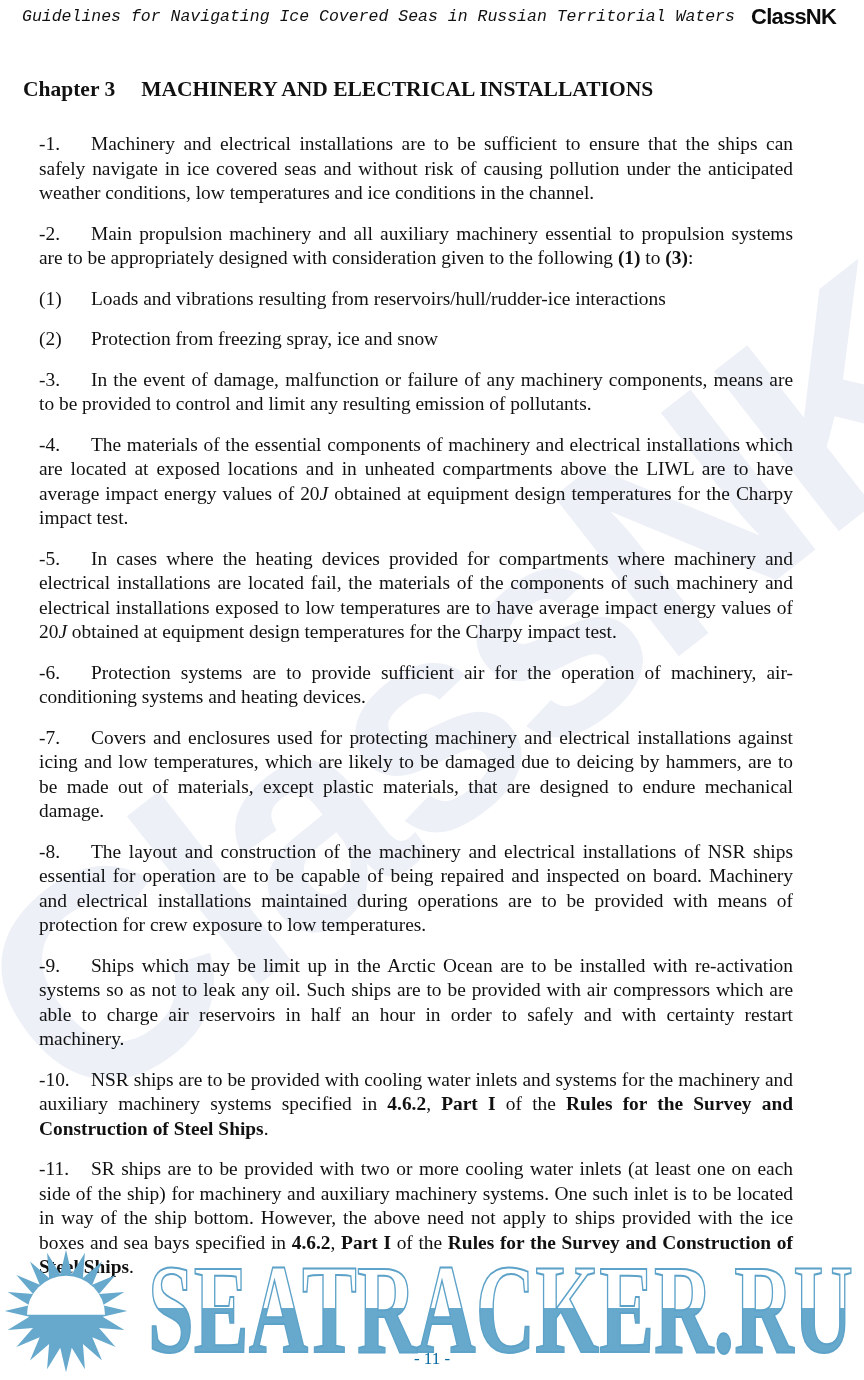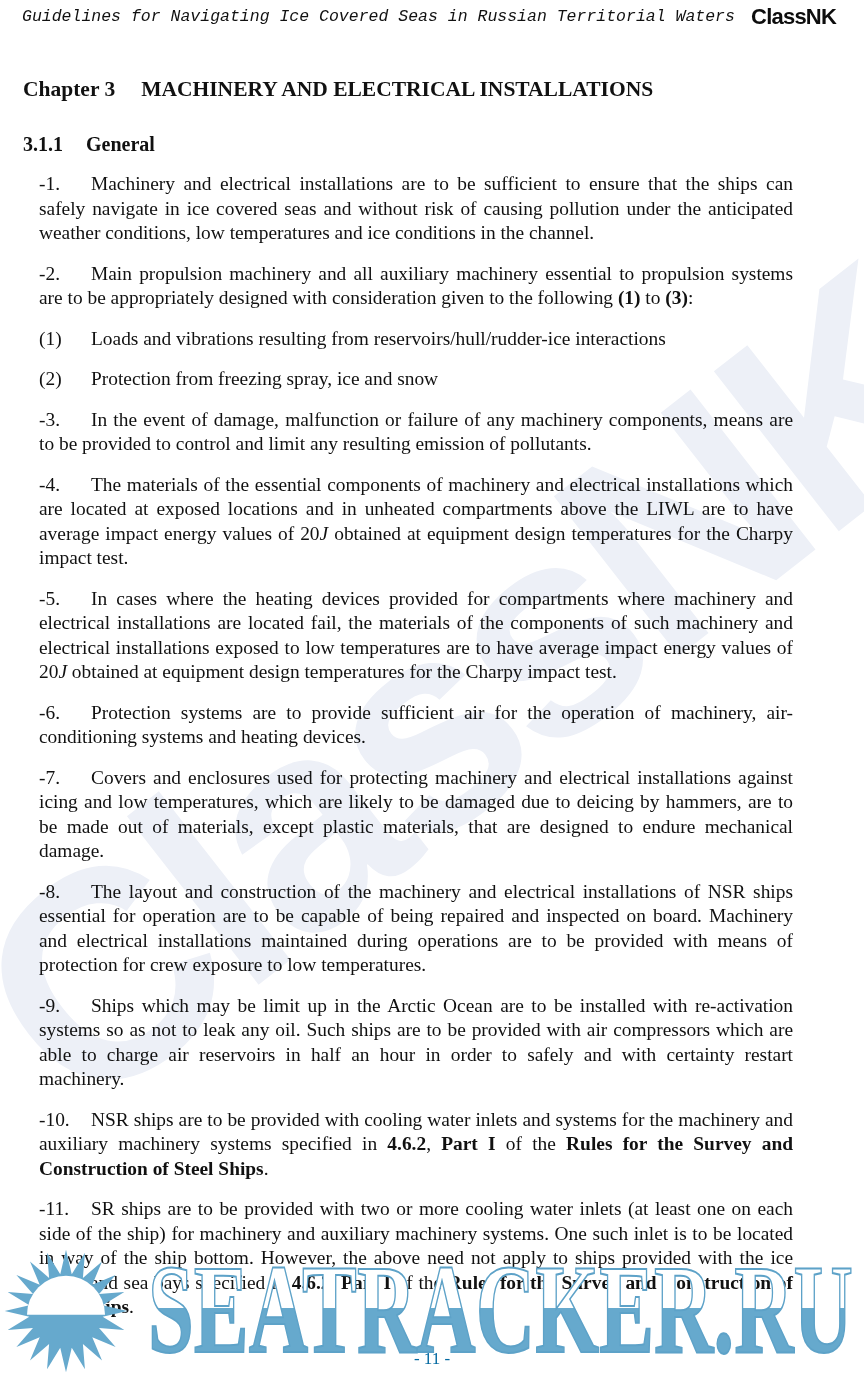--- a/index.html
+++ b/index.html
@@ -97,23 +97,20 @@
 
   <div class="header">
     <span class="header-title">Guidelines for Navigating Ice Covered Seas in Russian Territorial Waters</span>
     <span class="classnk-logo">ClassNK</span>
   </div>
 
   <div class="content">
     <div class="chapter-title">
       <span>Chapter 3</span><span class="title-gap"></span><span>MACHINERY AND ELECTRICAL INSTALLATIONS</span>
     </div>
-    <div class="h2">
-      <span class="hnum">3.1.1</span><span>General</span>
-    </div>
     <div>
         <div class="para plain"><span class="pnum">-1.</span><span>Machinery and electrical installations are to be sufficient to ensure that the ships can safely navigate in ice covered seas and without risk of causing pollution under the anticipated weather conditions, low temperatures and ice conditions in the channel.</span></div>
         <div class="para plain"><span class="pnum">-2.</span><span>Main propulsion machinery and all auxiliary machinery essential to propulsion systems are to be appropriately designed with consideration given to the following </span><span style="font-weight: bold;">(1)</span><span> to </span><span style="font-weight: bold;">(3)</span><span>:</span></div>
         <div class="para list"><span class="pnum">(1)</span><span>Loads and vibrations resulting from reservoirs/hull/rudder-ice interactions</span></div>
         <div class="para list"><span class="pnum">(2)</span><span>Protection from freezing spray, ice and snow</span></div>
         <div class="para plain"><span class="pnum">-3.</span><span>In the event of damage, malfunction or failure of any machinery components, means are to be provided to control and limit any resulting emission of pollutants.</span></div>
         <div class="para plain"><span class="pnum">-4.</span><span>The materials of the essential components of machinery and electrical installations which are located at exposed locations and in unheated compartments above the LIWL are to have average impact energy values of 20</span><span style="font-style: italic;">J</span><span> obtained at equipment design temperatures for the Charpy impact test.</span></div>
         <div class="para plain"><span class="pnum">-5.</span><span>In cases where the heating devices provided for compartments where machinery and electrical installations are located fail, the materials of the components of such machinery and electrical installations exposed to low temperatures are to have average impact energy values of 20</span><span style="font-style: italic;">J</span><span> obtained at equipment design temperatures for the Charpy impact test.</span></div>
         <div class="para plain"><span class="pnum">-6.</span><span>Protection systems are to provide sufficient air for the operation of machinery, air-conditioning systems and heating devices.</span></div>
         <div class="para plain"><span class="pnum">-7.</span><span>Covers and enclosures used for protecting machinery and electrical installations against icing and low temperatures, which are likely to be damaged due to deicing by hammers, are to be made out of materials, except plastic materials, that are designed to endure mechanical damage.</span></div>

